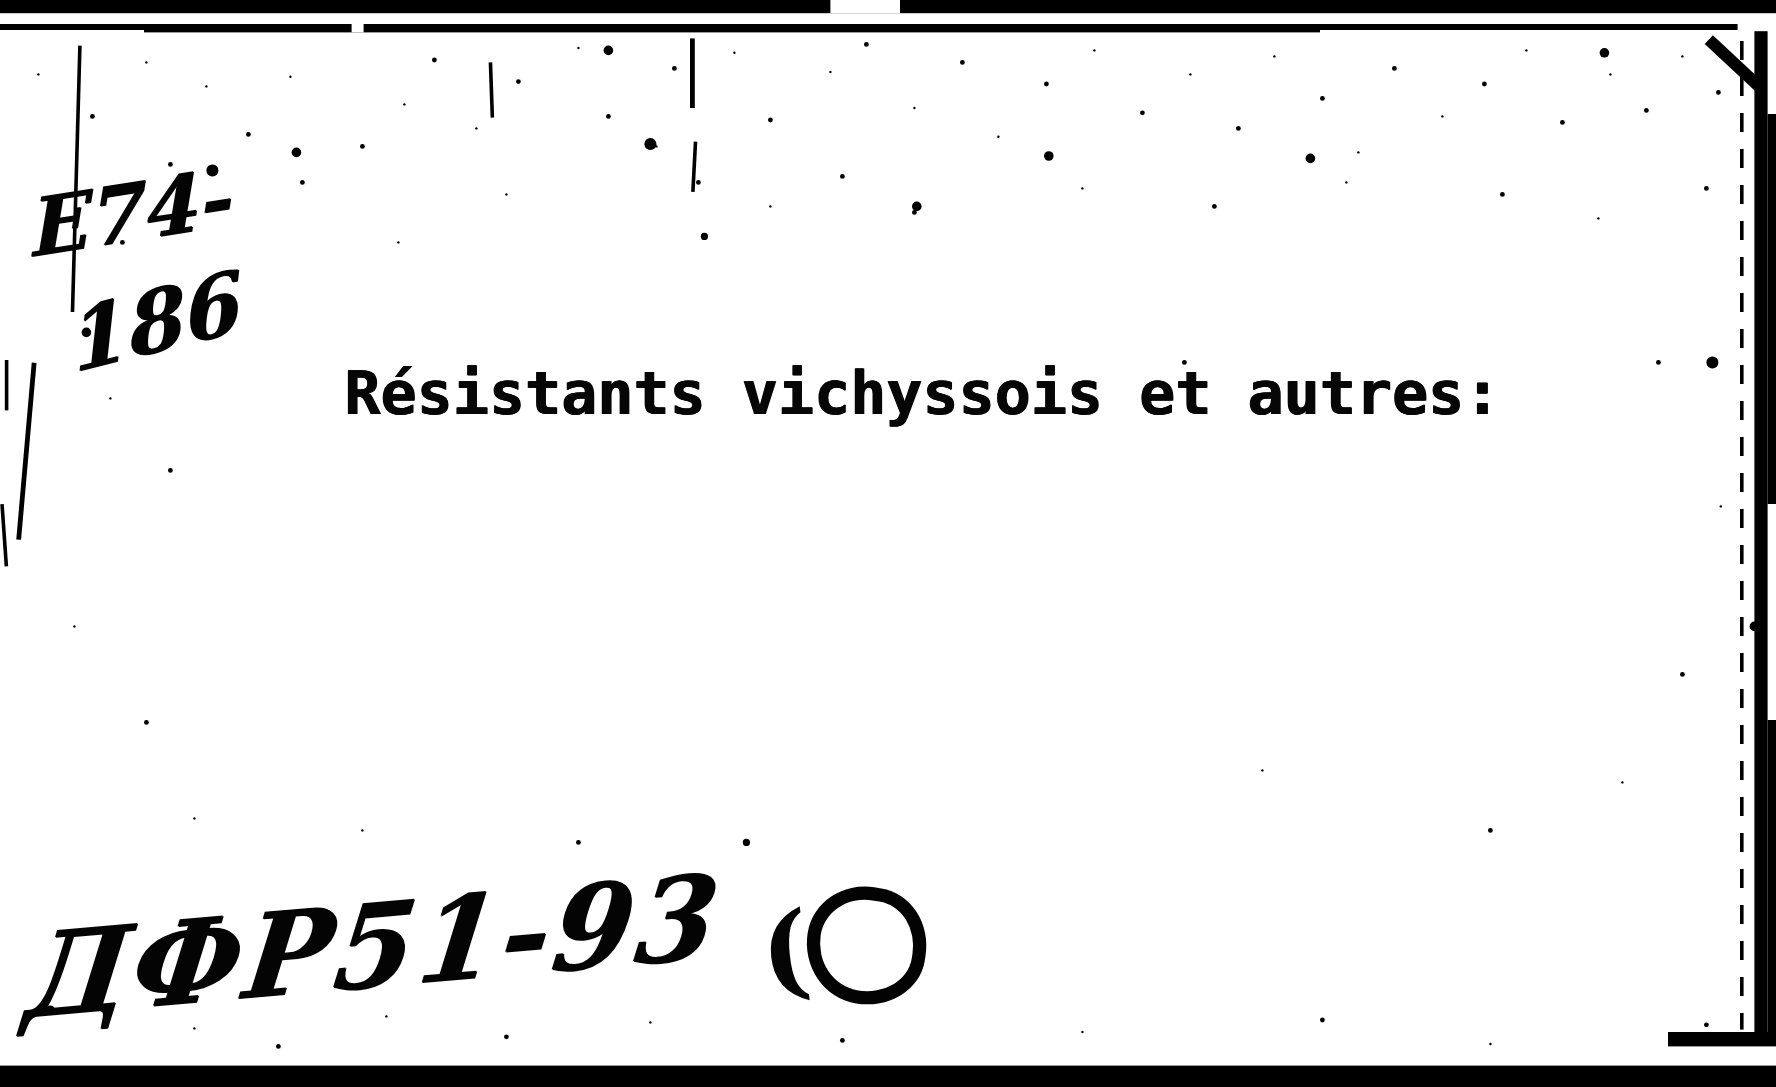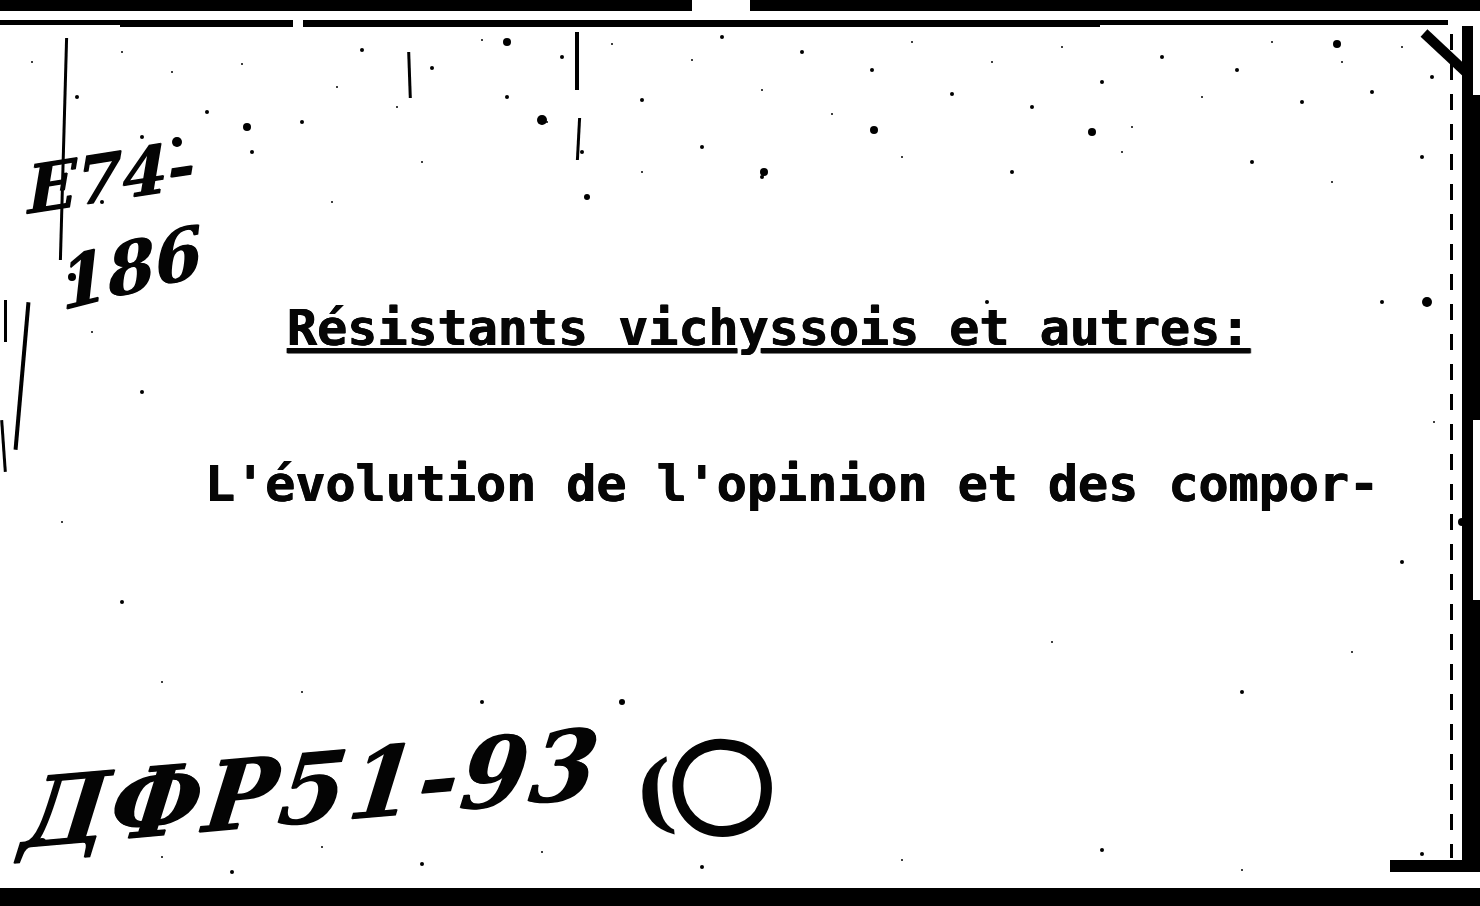--- a/index.html
+++ b/index.html
@@ -71,21 +71,21 @@
       872px 128px 0 2px #000, 585px 195px 0 1px #000;
   }
   
   #typed{
     position:absolute;left:205px;top:198px;
     font-size:50px;line-height:52px;font-weight:bold;
     color:#060606;white-space:pre;letter-spacing:0;
     text-shadow:0.6px 0.4px 0 #060606, -0.4px 0.2px 0 #060606;
   }
   #typed .line{height:52px;}
-  #typed .ind{padding-left:82px;text-decoration:underline;}
+  #typed .ind{padding-left:82px;}
   
   .hand{
     position:absolute;color:#040404;
     font-family:"DejaVu Serif",serif;font-style:italic;font-weight:bold;
     text-shadow:0.8px 0.6px 0 #040404;
   }
   #call-1{left:26px;top:138px;font-size:66px;transform:rotate(-9deg) skewX(-8deg);}
   #call-2{left:58px;top:226px;font-size:70px;transform:rotate(-14deg) skewX(-10deg);}
   #accession{left:22px;top:732px;font-size:96px;letter-spacing:3px;transform:rotate(-5deg) skewX(-12deg);}
   
@@ -128,21 +128,20 @@
   <div class="scratch" id="scratch-mid3"></div>
 
   <div class="speck" id="speck-small"></div>
   <div class="speck" id="speck-big"></div>
 
   <div class="hand" id="call-1">E74-</div>
   <div class="hand" id="call-2">186</div>
 
   <div id="typed">
     <div class="line ind">Résistants vichyssois et autres:</div>
-    <div class="line">L'évolution de l'opinion et des compor-</div>
     
     
     
     
     
     
     
   </div>
 
   <div class="hand" id="accession">ДФР51-93</div>

